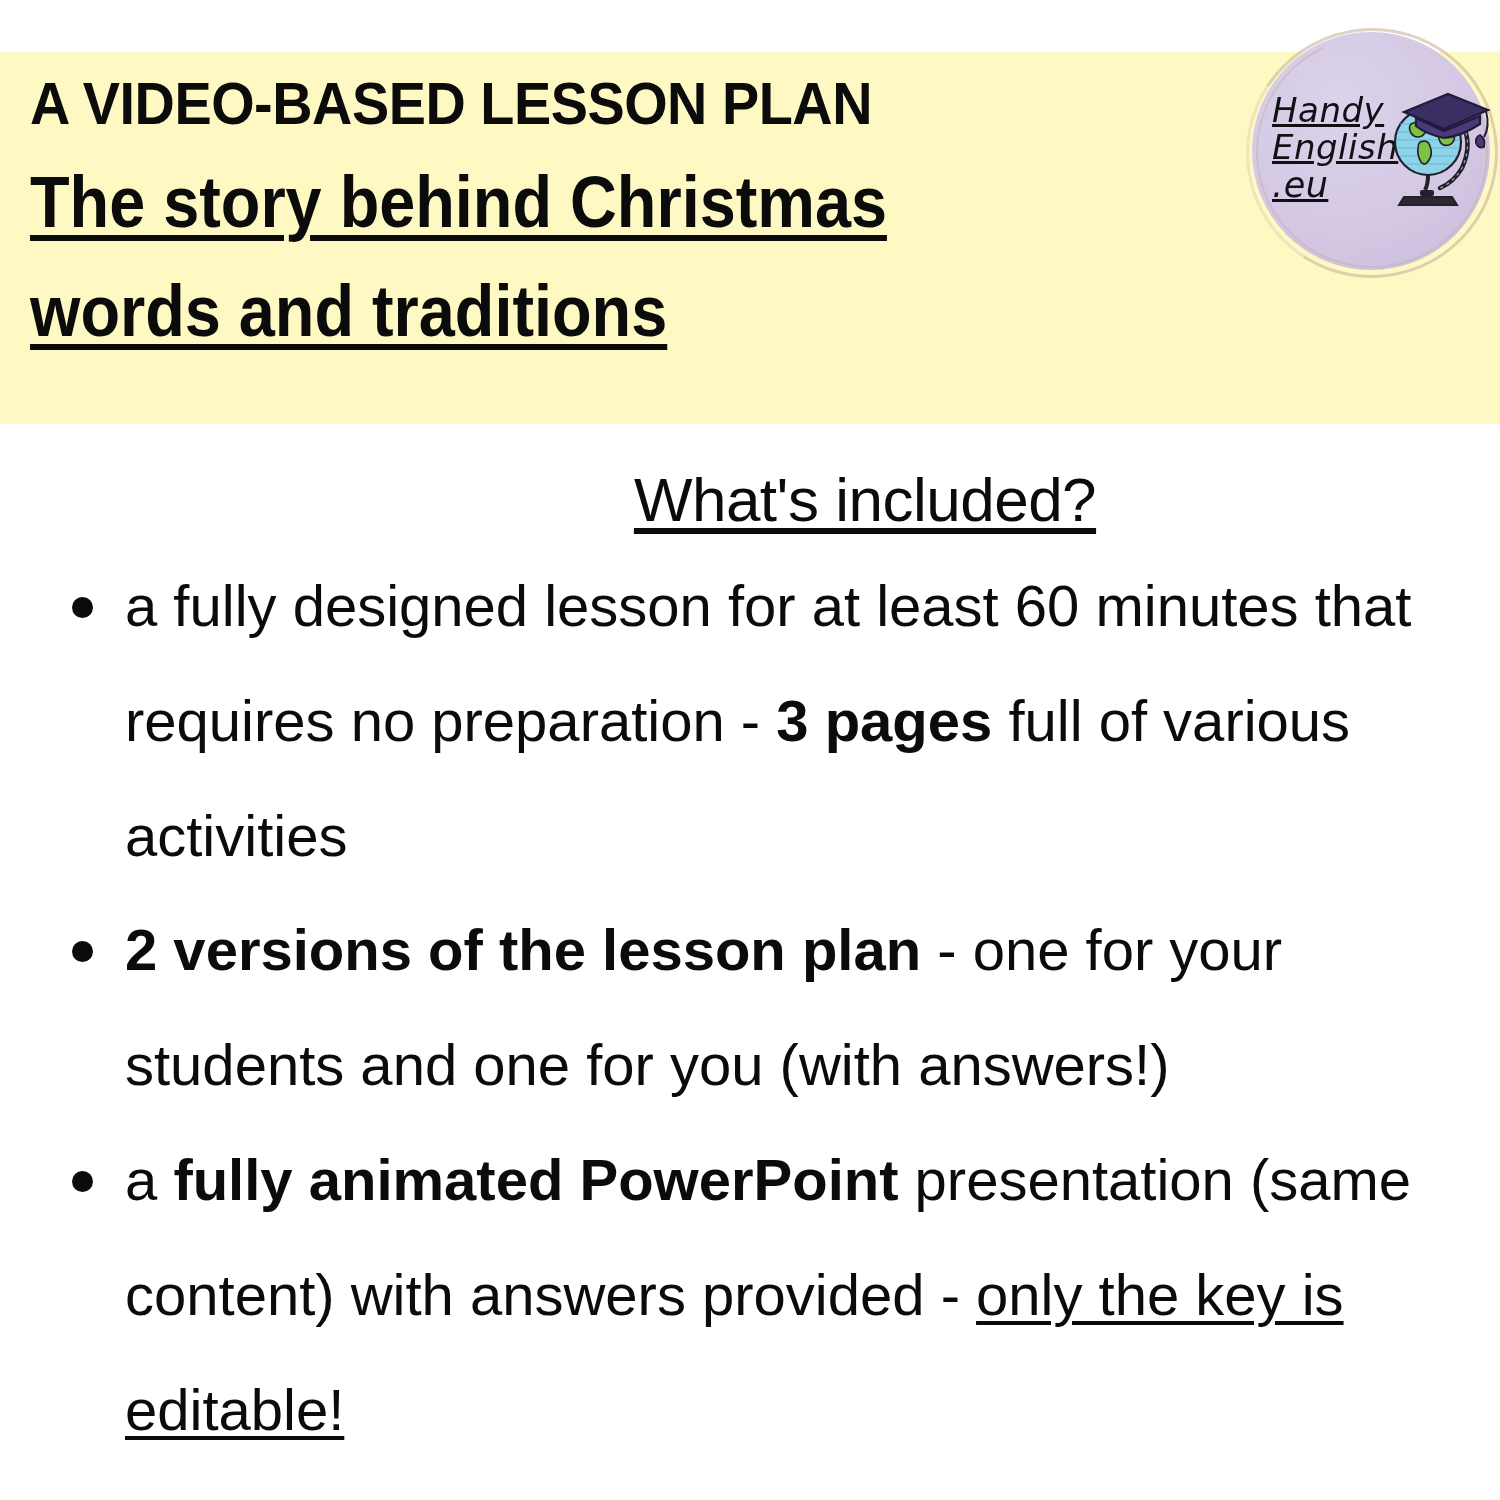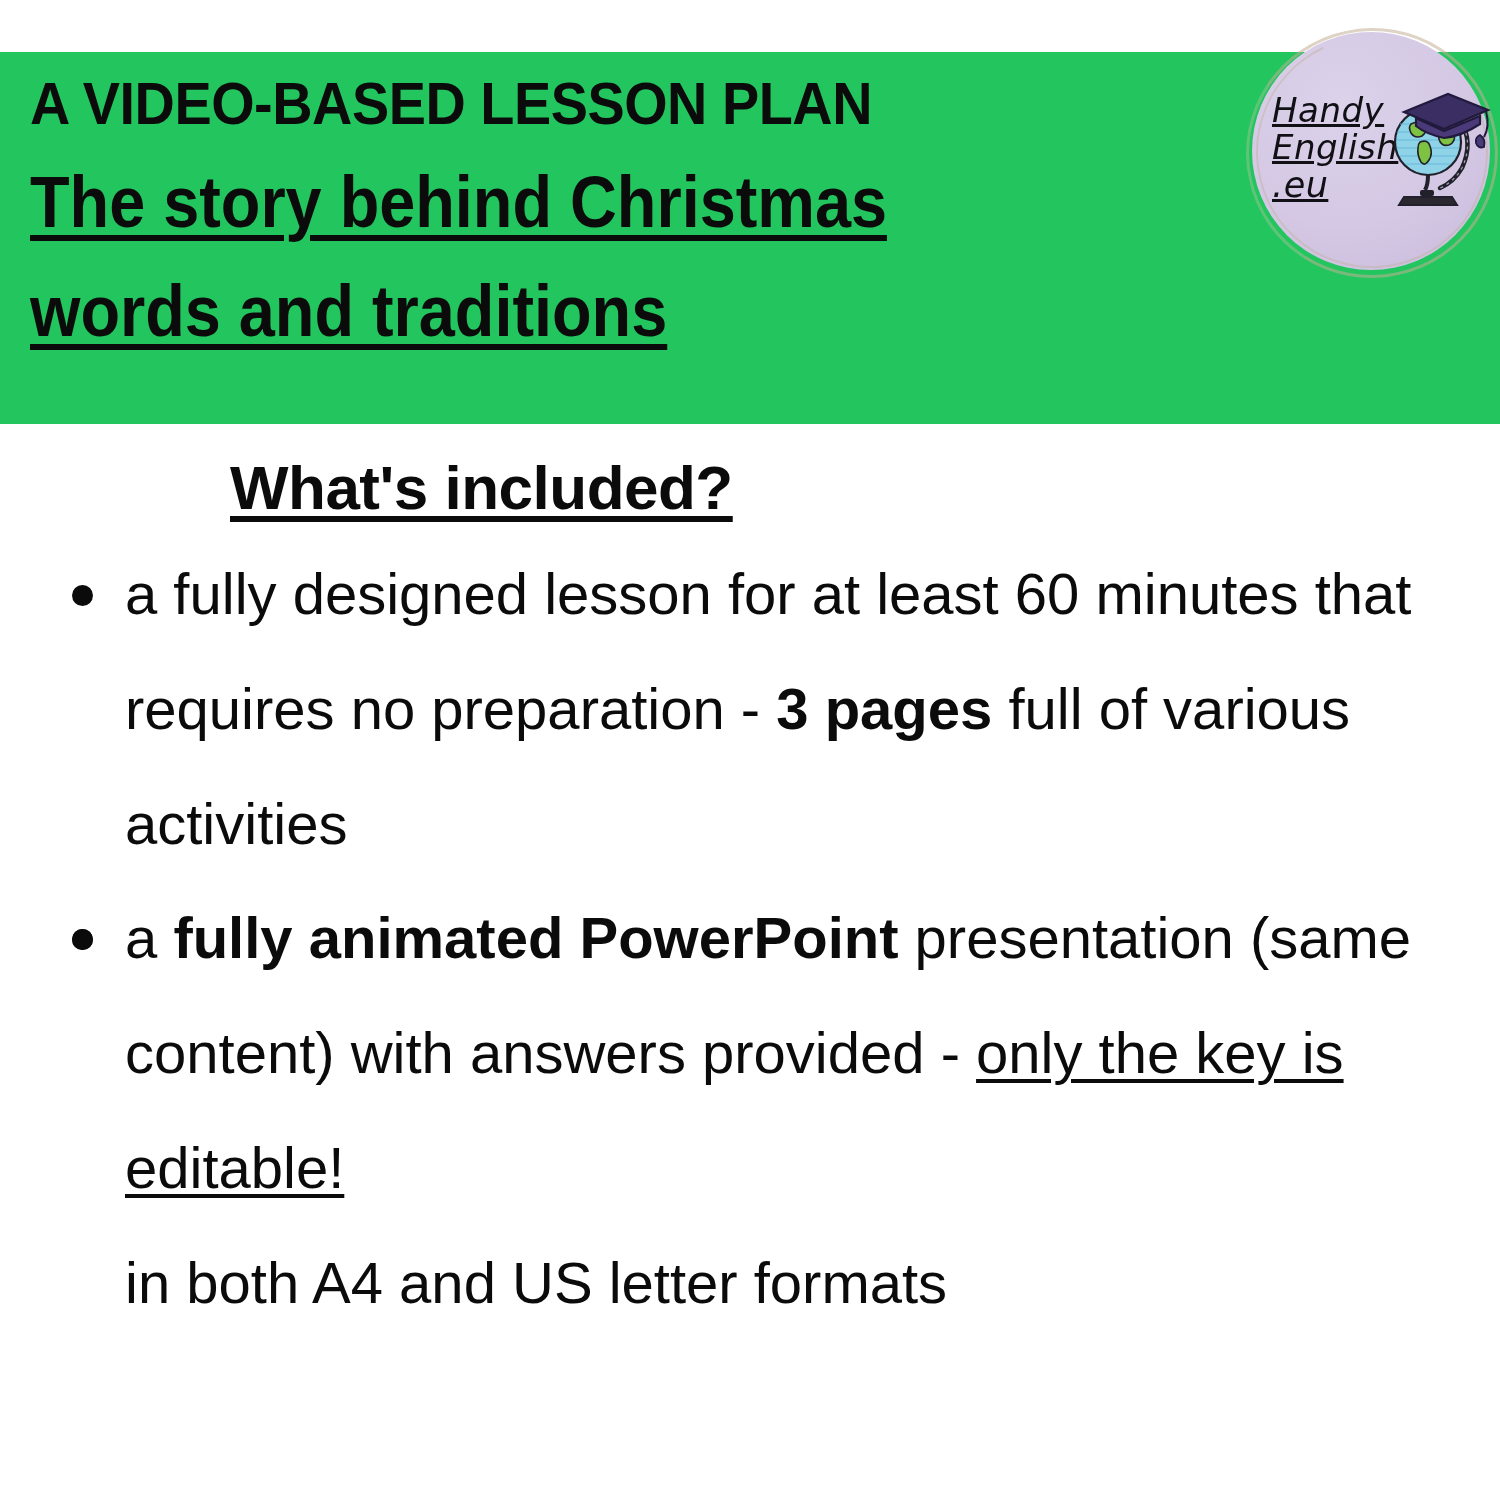--- a/index.html
+++ b/index.html
@@ -134,25 +134,26 @@
 
   
   #content {
     position: absolute;
     left: 0;
     top: 424px;
     width: 1500px;
   }
 
   #whats-included {
-    font-family: "Liberation Sans", sans-serif;
-    font-weight: bold;
+    text-align: center;
+    font-family: "Liberation Sans", sans-serif;
+    font-weight: normal;
     font-size: 62px;
     color: #0b0b0b;
-    padding-top: 28px;
+    padding-top: 40px;
     padding-left: 230px;
     letter-spacing: -0.5px;
   }
   #whats-included span.u {
     text-decoration: underline;
     text-decoration-thickness: 6px;
     text-underline-offset: 7px;
   }
 
   ul#bullets {
@@ -185,21 +186,21 @@
   }
   ul#bullets > li u {
     text-decoration: underline;
     text-decoration-thickness: 4px;
     text-underline-offset: 6px;
   }
 </style>
 </head>
 <body style="background: rgb(255, 255, 255);">
 
-<div id="banner" style="background: #22c55e;">
+<div id="banner" style="background: #fef9c3;">
   <div id="title-block">
     <div class="kicker">A VIDEO-BASED LESSON PLAN</div>
     <div class="headline">
       <span class="u">The story behind Christmas</span><br>
       <span class="u">words and traditions</span>
     </div>
   </div>
 </div>
 
 <div id="logo">
@@ -248,20 +249,21 @@
     <span class="u">What's included?</span>
   </div>
 
   <ul id="bullets">
     <li>
       <span class="dot"></span>
       <span class="rich"><span>a fully designed lesson for at least 60 minutes that requires no preparation - </span><b>3 pages</b><span> full of various activities</span></span>
     </li>
     <li>
       <span class="dot"></span>
+      <span class="rich"><b>2 versions of the lesson plan</b><span> - one for your students and one for you (with answers!)</span></span>
     </li>
     <li>
       <span class="dot"></span>
       <span class="rich"><span>a </span><b>fully animated PowerPoint</b><span> presentation (same content) with answers provided - </span><u>only the key is editable!</u></span>
     </li>
     <li>
       
       <span class="rich"><span>in both A4 and US letter formats</span></span>
     </li>
   </ul>

